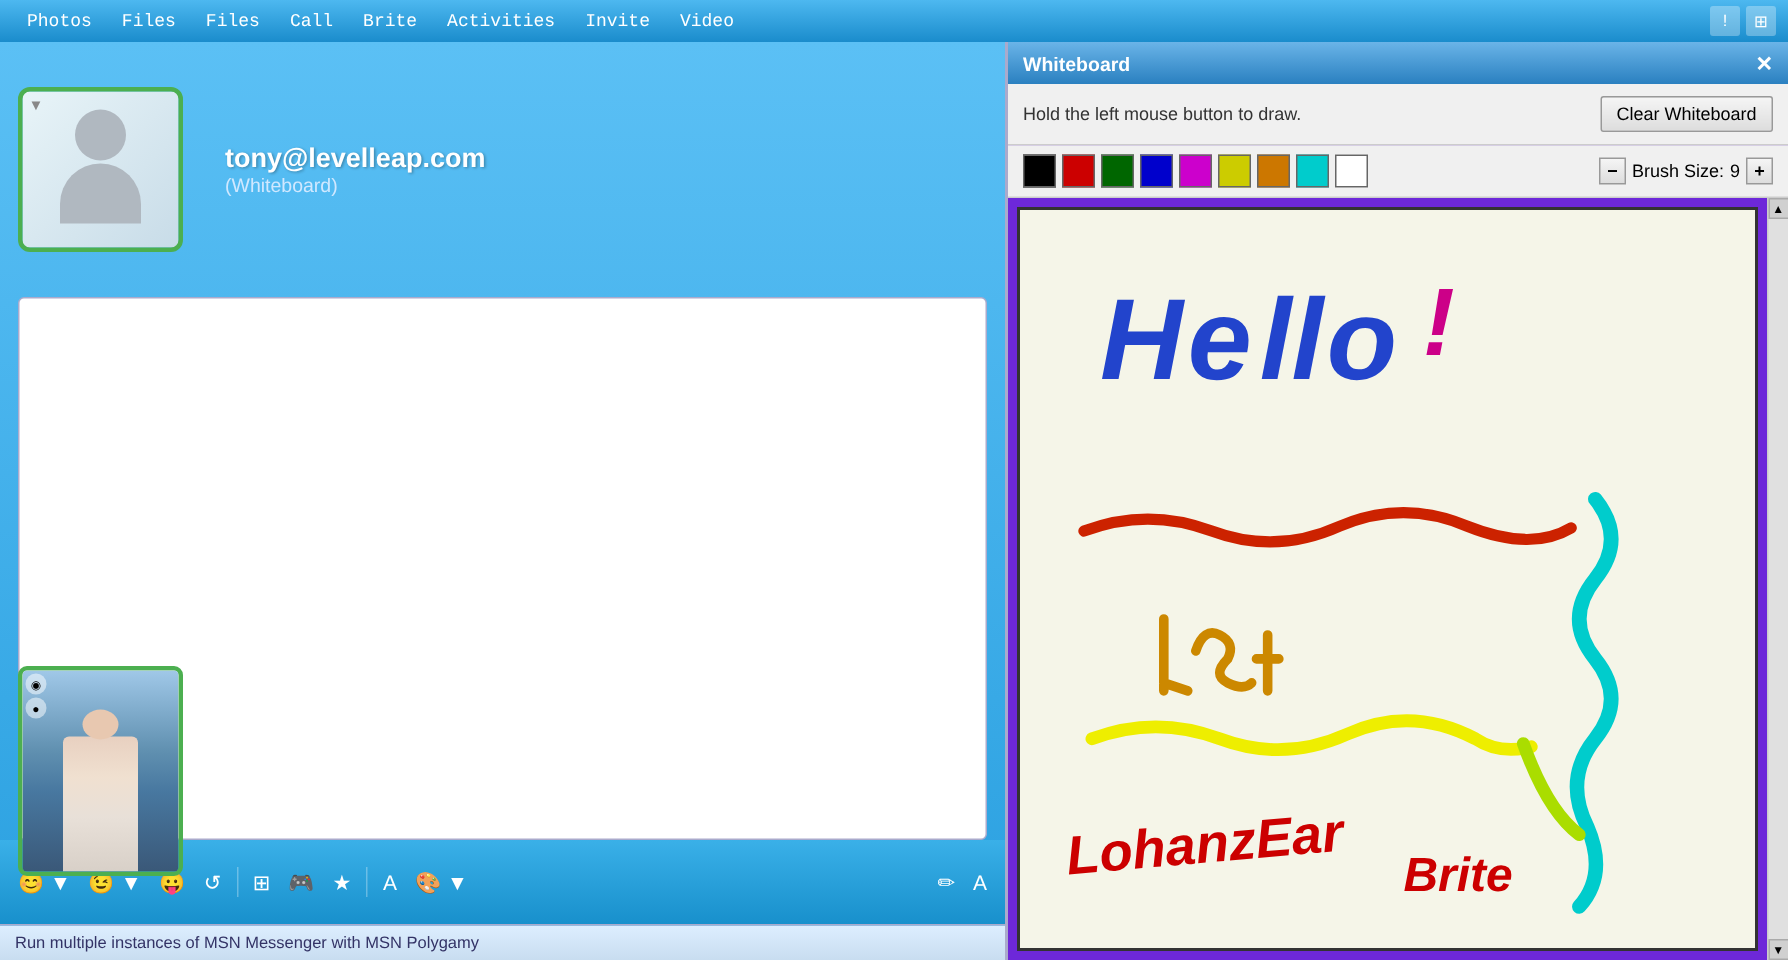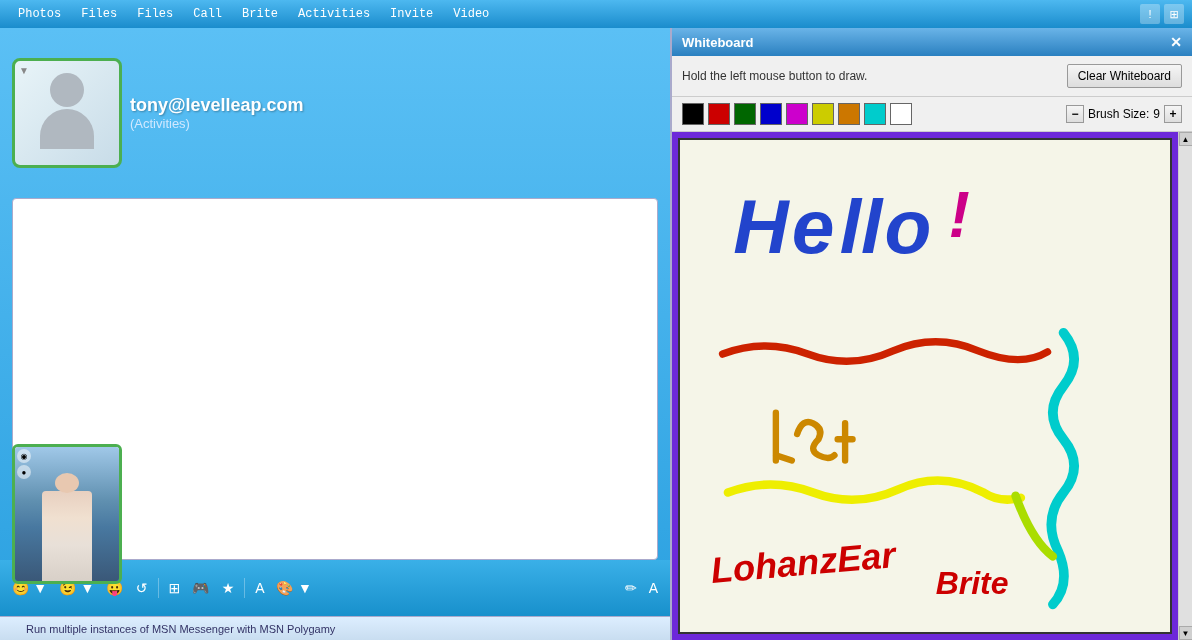--- a/index.html
+++ b/index.html
@@ -81,21 +81,21 @@
       background: #b0b8c0;
       border-radius: 27px 27px 0 0;
       margin: 2px auto 0;
     }
     .drop-arrow {
       position: absolute;
       top: 4px; left: 4px;
       color: #888; font-size: 10px;
     }
     .contact-info {
-      margin-left: 8px;
+      margin-left: 28px;
     }
     .contact-email {
       font-size: 18px;
       color: white;
       font-weight: bold;
       text-shadow: 1px 1px 2px rgba(0,0,0,0.3);
     }
     .contact-status {
       color: #d0e8ff;
       font-size: 13px;
@@ -177,21 +177,21 @@
       display: flex; align-items: center; justify-content: center;
       font-size: 8px; cursor: pointer;
     }
 
     
     .status-bar {
       background: linear-gradient(to bottom, #ddeeff, #c8ddf0);
       height: 24px;
       display: flex;
       align-items: center;
-      padding: 0 26px;
+      padding: 0 10px;
       font-size: 11px;
       color: #336;
       border-top: 1px solid #aac;
     }
 
     
     .whiteboard-panel {
       width: 522px;
       background: #6d28d9;
       border-left: 2px solid #aac;
@@ -323,21 +323,21 @@
     <div class="contact-header">
       <div class="avatar-container">
         <span class="drop-arrow">▼</span>
         <div class="avatar-person">
           <div class="avatar-head"></div>
           <div class="avatar-body"></div>
         </div>
       </div>
       <div class="contact-info">
         <div class="contact-email">tony@levelleap.com</div>
-        <div class="contact-status">(Activities)</div>
+        <div class="contact-status">(Whiteboard)</div>
       </div>
     </div>
 
     <div class="chat-area"></div>
 
     <div class="contact-preview">
       <div class="cam-icons">
         <div class="cam-icon-btn">◉</div>
         <div class="cam-icon-btn">●</div>
       </div>

